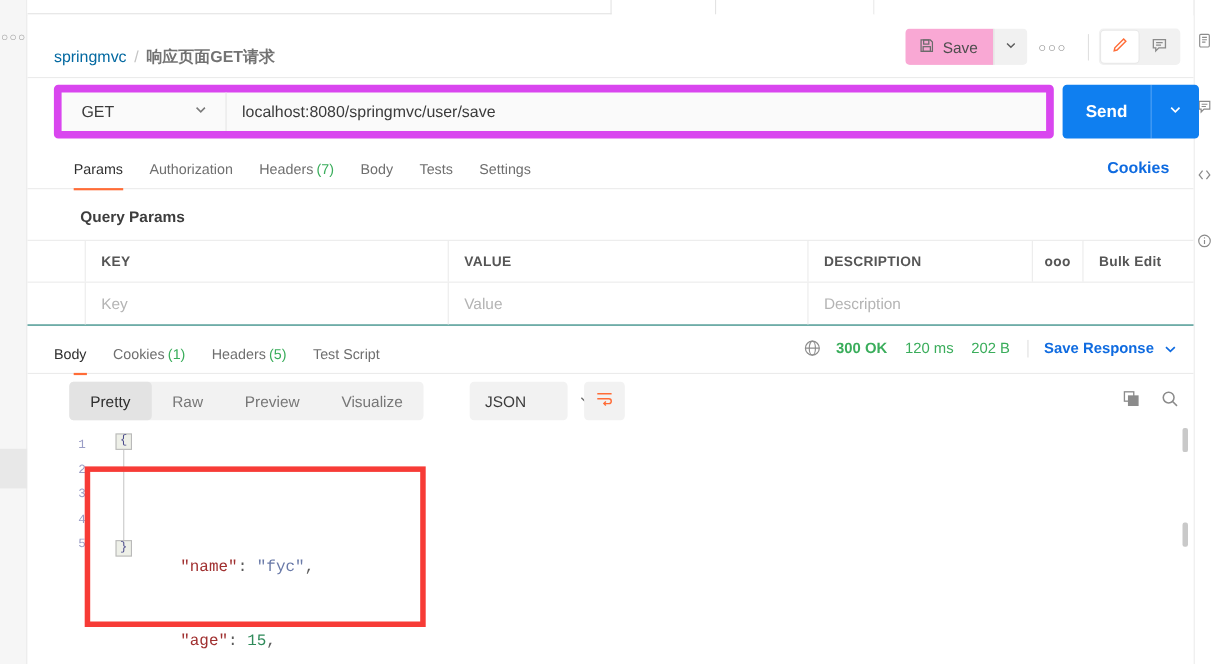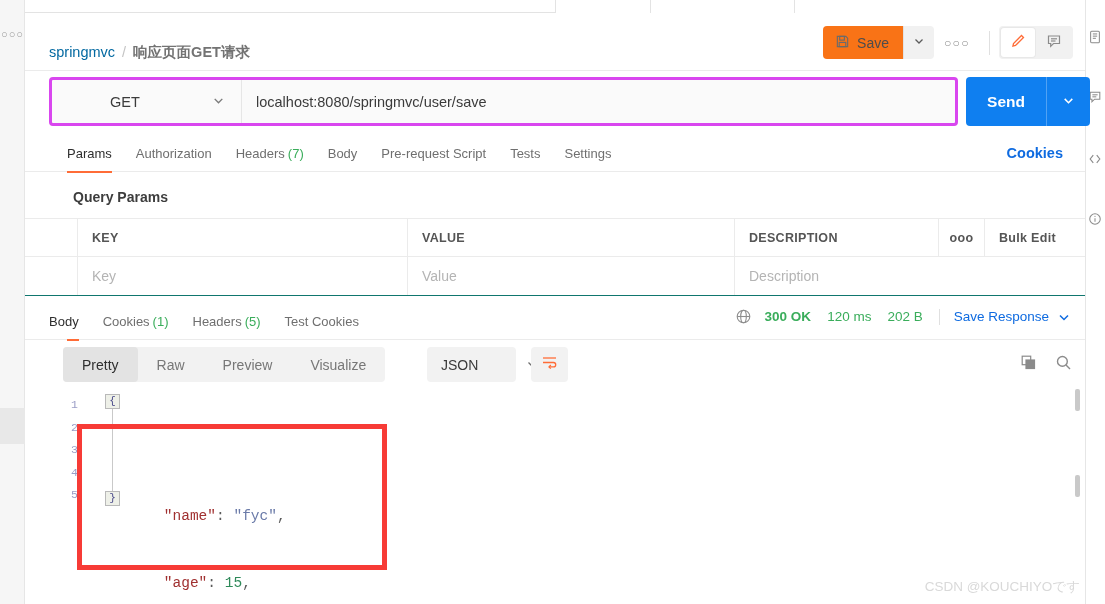--- a/index.html
+++ b/index.html
@@ -51,21 +51,21 @@
     position:absolute; left:24px; top:29px; font-size:14.5px; line-height:18px; white-space:nowrap;
   }
   .breadcrumb .crumb-coll { color:#0369a1; }
   .breadcrumb .crumb-sep { color:#c4c4c4; margin:0 7px; }
   .breadcrumb .crumb-cur { color:#737373; font-weight:700; }
 
   .hdr-right { position:absolute; right:12px; top:12px; display:flex; align-items:center; gap:0; }
   .save-group { display:flex; align-items:stretch; border-radius:4px; overflow:hidden; }
   .save-btn {
     display:flex; align-items:center; gap:7px;
-    background:#f97316; border:none; height:33px; padding:0 14px 0 12px;
+    background:#f9a8d4; border:none; height:33px; padding:0 14px 0 12px;
     font-size:14px; color:#4d4d4d; cursor:pointer;
     font-family:"Liberation Sans", sans-serif;
   }
   .save-btn svg { width:15px; height:15px; }
   .save-caret {
     background:#f1f1f1; border:none; border-left:1px solid #e2e2e2;
     width:31px; height:33px; display:flex; align-items:center; justify-content:center;
     cursor:pointer; color:#5c5c5c;
   }
   .save-caret svg { width:12px; height:12px; }
@@ -80,21 +80,21 @@
     width:34px; height:29px; display:flex; align-items:center; justify-content:center;
     border:none; background:transparent; border-radius:3px; cursor:pointer;
   }
   .icon-btn.on { background:#ffffff; box-shadow:0 0 0 1px #e8e8e8; }
   .icon-btn svg { width:16px; height:16px; }
 
   
   .urlrow { position:relative; height:63px; }
   .urlbox {
     position:absolute; left:24px; top:6px; width:909px; height:49px;
-    background:#fafafa; border:3px solid #d946ef; border-radius:4px; display:flex; align-items:stretch;padding-left:40px;
+    background:#fafafa; border:7px solid #d946ef; border-radius:4px; display:flex; align-items:stretch;
   }
   .method {
     width:150px; display:flex; align-items:center; justify-content:space-between;
     padding:0 16px 0 18px; border-right:1px solid #e6e6e6; cursor:pointer;
   }
   .method-label { font-size:14.5px; color:#3b3b3b; }
   .method svg { width:13px; height:13px; color:#7a7a7a; }
   .url-input {
     flex:1; border:none; background:transparent; outline:none;
     font-size:14.5px; color:#3b3b3b; padding:0 14px;
@@ -156,21 +156,21 @@
   .resp-tabs { position:relative; height:44px; border-bottom:1px solid #ebebeb; }
   .resp-list { position:absolute; left:24px; top:8px; display:flex; align-items:flex-end; height:36px; }
   .resp-status {
     position:absolute; right:14px; top:12px; display:flex; align-items:center; gap:0;
     font-size:13.5px;
   }
   .globe-ic { width:17px; height:17px; color:#8d8d8d; margin-right:13px; }
   .stat { color:#3aad5b; font-weight:700; margin-right:16px; white-space:nowrap; }
   .stat.plain { font-weight:400; }
   .vdiv { width:1px; height:16px; background:#e0e0e0; margin:0 14px 0 0; }
-  .save-resp { color:#0f6be0; font-weight:400; cursor:pointer; white-space:nowrap; }
+  .save-resp { color:#0f6be0; font-weight:700; cursor:pointer; white-space:nowrap; }
   .save-resp-caret { width:14px; height:14px; color:#0f6be0; margin-left:8px; }
 
   
   .fmtbar { position:relative; height:49px; }
   .fmt-seg {
     position:absolute; left:38px; top:7px; height:35px;
     background:#f2f2f2; border-radius:4px; display:flex; align-items:stretch; padding:0;
   }
   .fseg {
     display:flex; align-items:center; padding:0 19px; font-size:14px; color:#777; cursor:pointer; border-radius:4px;
@@ -357,23 +357,20 @@
         <div class="rtab">
           <span>Authorization</span>
         </div>
         <div class="rtab">
           <span>Headers</span><span class="cnt">(7)</span>
         </div>
         <div class="rtab">
           <span>Body</span>
         </div>
         <div class="rtab">
-          <span>Pre-request Script</span>
-        </div>
-        <div class="rtab">
           <span>Tests</span>
         </div>
         <div class="rtab">
           <span>Settings</span>
         </div>
       </div>
       <div class="cookies-link">Cookies</div>
     </div>
 
     <div class="qpsection">
@@ -402,21 +399,21 @@
         <div class="rtab active" style="padding-left:0">
           <span>Body</span>
         </div>
         <div class="rtab">
           <span>Cookies</span><span class="cnt">(1)</span>
         </div>
         <div class="rtab">
           <span>Headers</span><span class="cnt">(5)</span>
         </div>
         <div class="rtab">
-          <span>Test Cookies</span>
+          <span>Test Script</span>
         </div>
       </div>
 
       <div class="resp-status">
         <span class="globe-ic">
           <svg viewBox="0 0 17 17" fill="none" stroke="currentColor" stroke-width="1.1">
             <circle cx="8.5" cy="8.5" r="6.3"></circle>
             <ellipse cx="8.5" cy="8.5" rx="2.8" ry="6.3"></ellipse>
             <line x1="2.2" y1="8.5" x2="14.8" y2="8.5"></line>
           </svg>
@@ -506,14 +503,13 @@
       </div>
 
       <div class="sbar" style="top:0px; height:22px; right:5px;"></div>
       <div class="sbar" style="top:86px; height:22px; right:5px;"></div>
     </div>
 
   </div>
 
   <div class="annot"></div>
 
-  <div class="watermark">CSDN @KOUCHIYOです</div>
 </div>
 
 </body></html>

